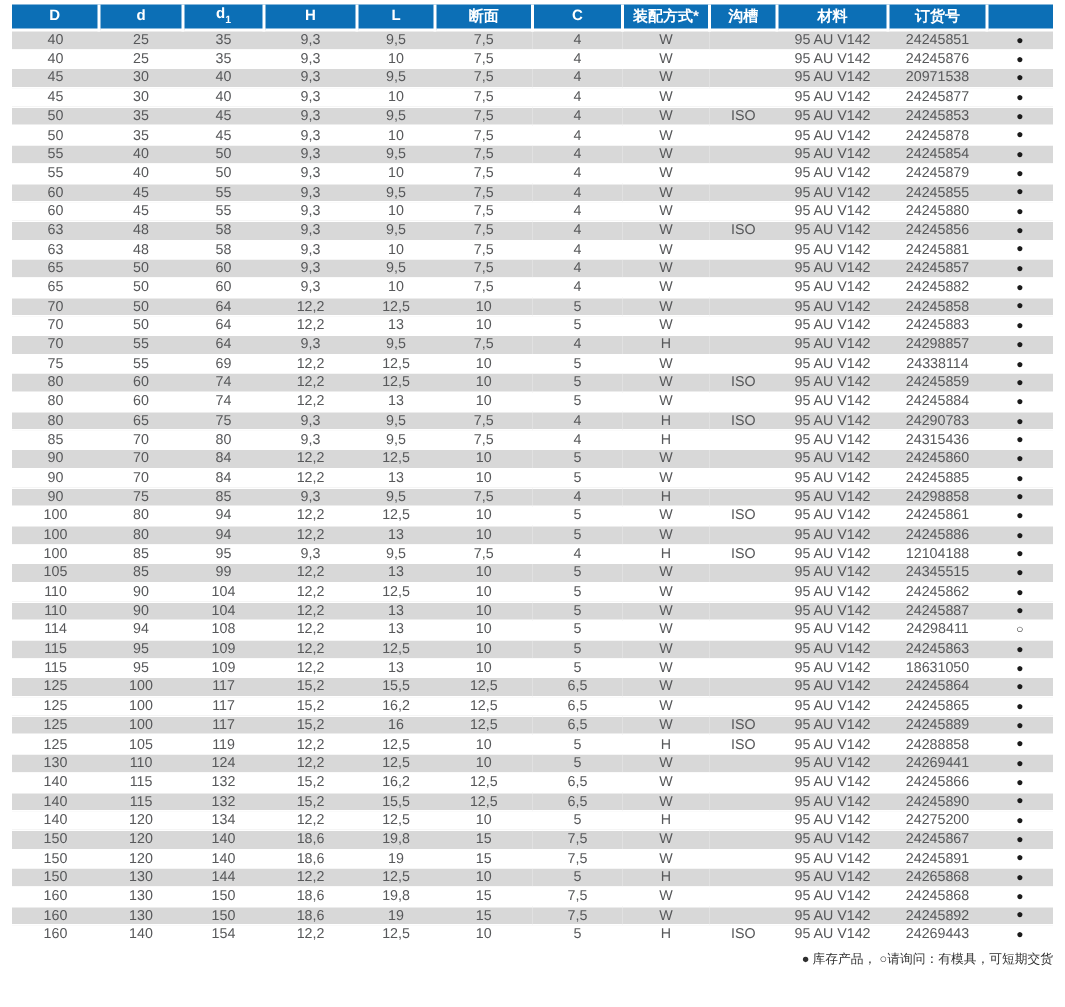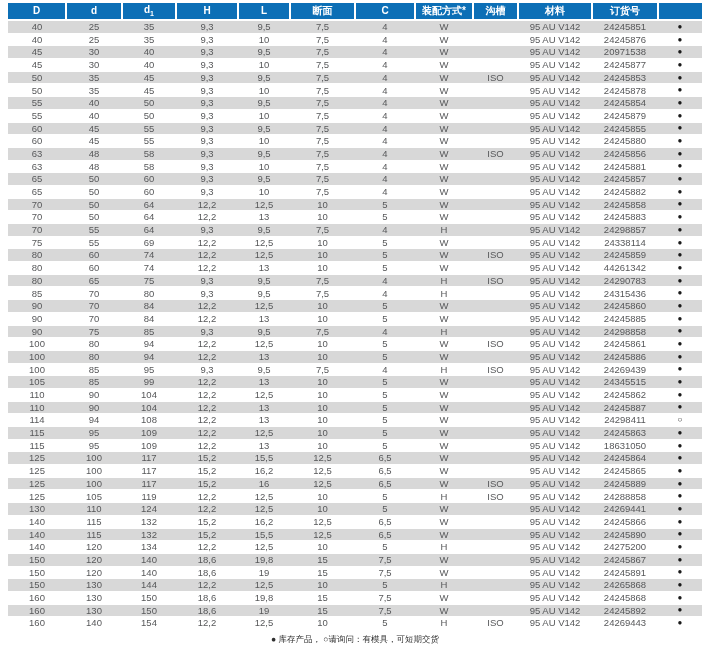--- a/index.html
+++ b/index.html
@@ -25,22 +25,22 @@
   thead th sub{font-size:7px;}
   tbody td{
     font-size:9.5px;color:var(--body-text);text-align:center;
     height:11.7px;padding:0;line-height:1;white-space:nowrap;
     border-bottom:1px solid #ffffff;vertical-align:middle;
   }
   tbody tr.odd td{background:var(--row-alt);}
   tbody tr.even td{background:var(--row-bg);}
   td.stock-cell{font-size:8px;color:var(--dot-color);}
   .footer{
-    width:694px;margin:4px 0 0 8px;text-align:center;
-    font-size:8.5px;line-height:10px;color:var(--footer-text);
+    width:694px;margin:4px 0 0 8px;text-align:right;
+    font-size:8.5px;line-height:10px;color:var(--footer-text);font-family:Liberation Serif, serif;
   }
 </style>
 </head>
 <body>
 
 <div class="table-wrap">
   <table>
     <colgroup>
       <col style="width:58px">
         <col style="width:56px">
@@ -342,21 +342,21 @@
           <td>80</td>
           <td>60</td>
           <td>74</td>
           <td>12,2</td>
           <td>13</td>
           <td>10</td>
           <td>5</td>
           <td>W</td>
           <td></td>
           <td>95 AU V142</td>
-          <td>44261342</td>
+          <td>24245884</td>
           <td class="stock-cell">●</td>
         </tr>
         <tr class="odd">
           <td>80</td>
           <td>65</td>
           <td>75</td>
           <td>9,3</td>
           <td>9,5</td>
           <td>7,5</td>
           <td>4</td>
@@ -454,21 +454,21 @@
           <td>100</td>
           <td>85</td>
           <td>95</td>
           <td>9,3</td>
           <td>9,5</td>
           <td>7,5</td>
           <td>4</td>
           <td>H</td>
           <td>ISO</td>
           <td>95 AU V142</td>
-          <td>24269439</td>
+          <td>12104188</td>
           <td class="stock-cell">●</td>
         </tr>
         <tr class="odd">
           <td>105</td>
           <td>85</td>
           <td>99</td>
           <td>12,2</td>
           <td>13</td>
           <td>10</td>
           <td>5</td>

